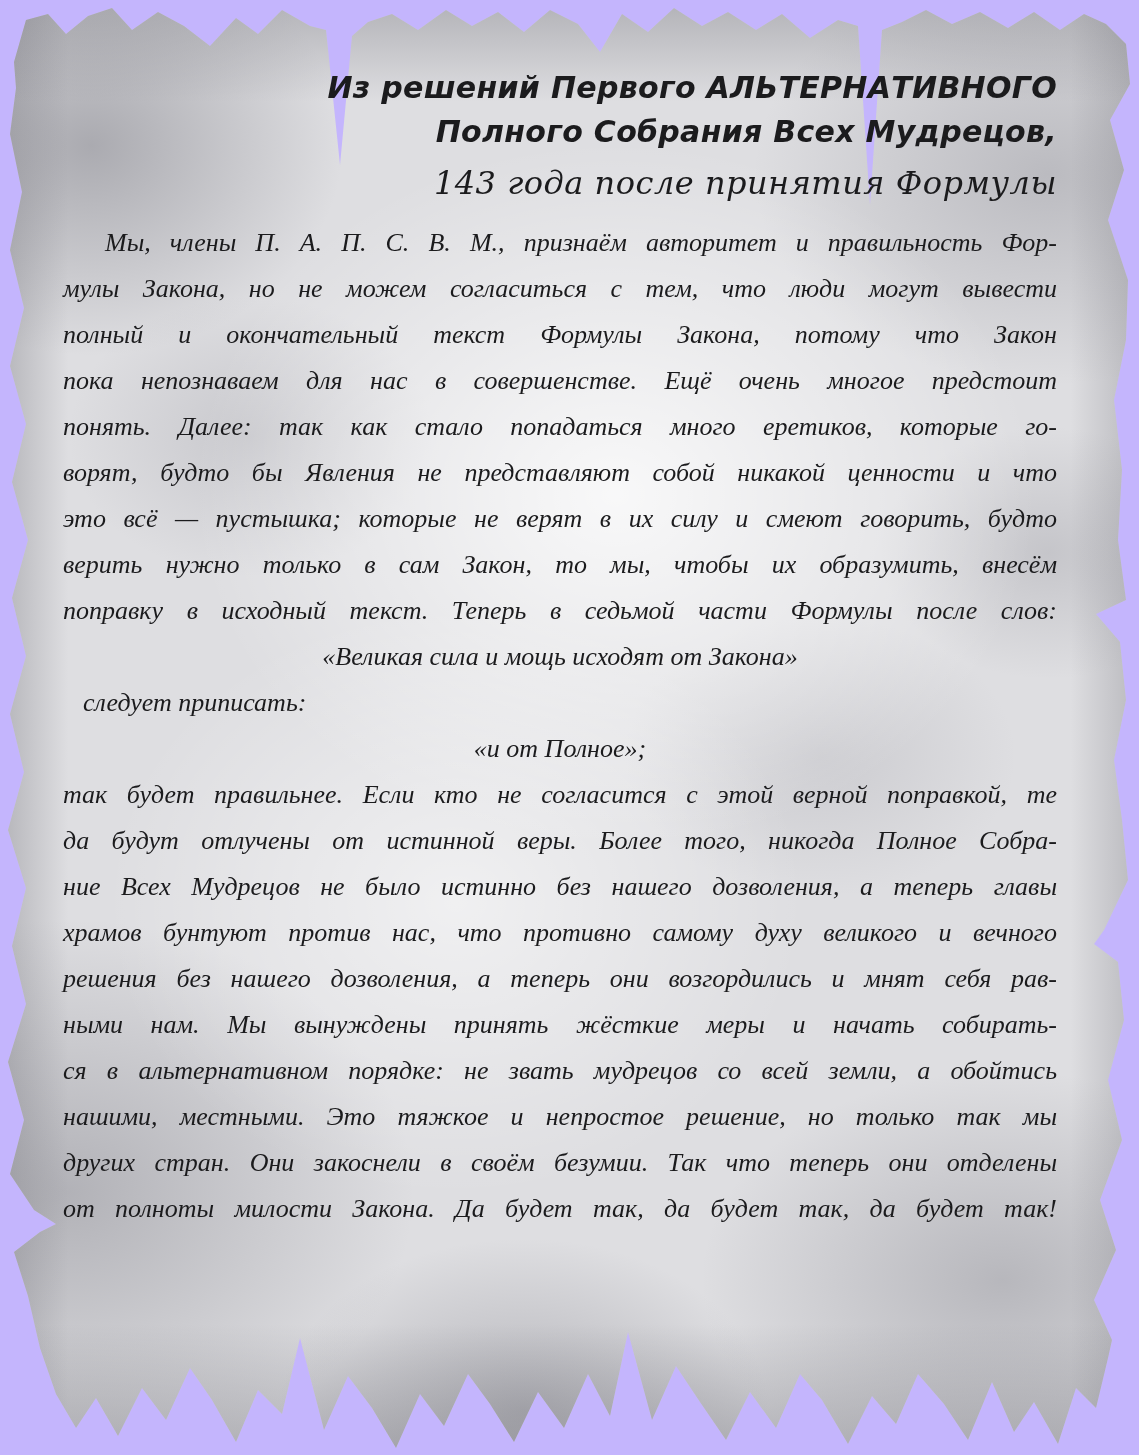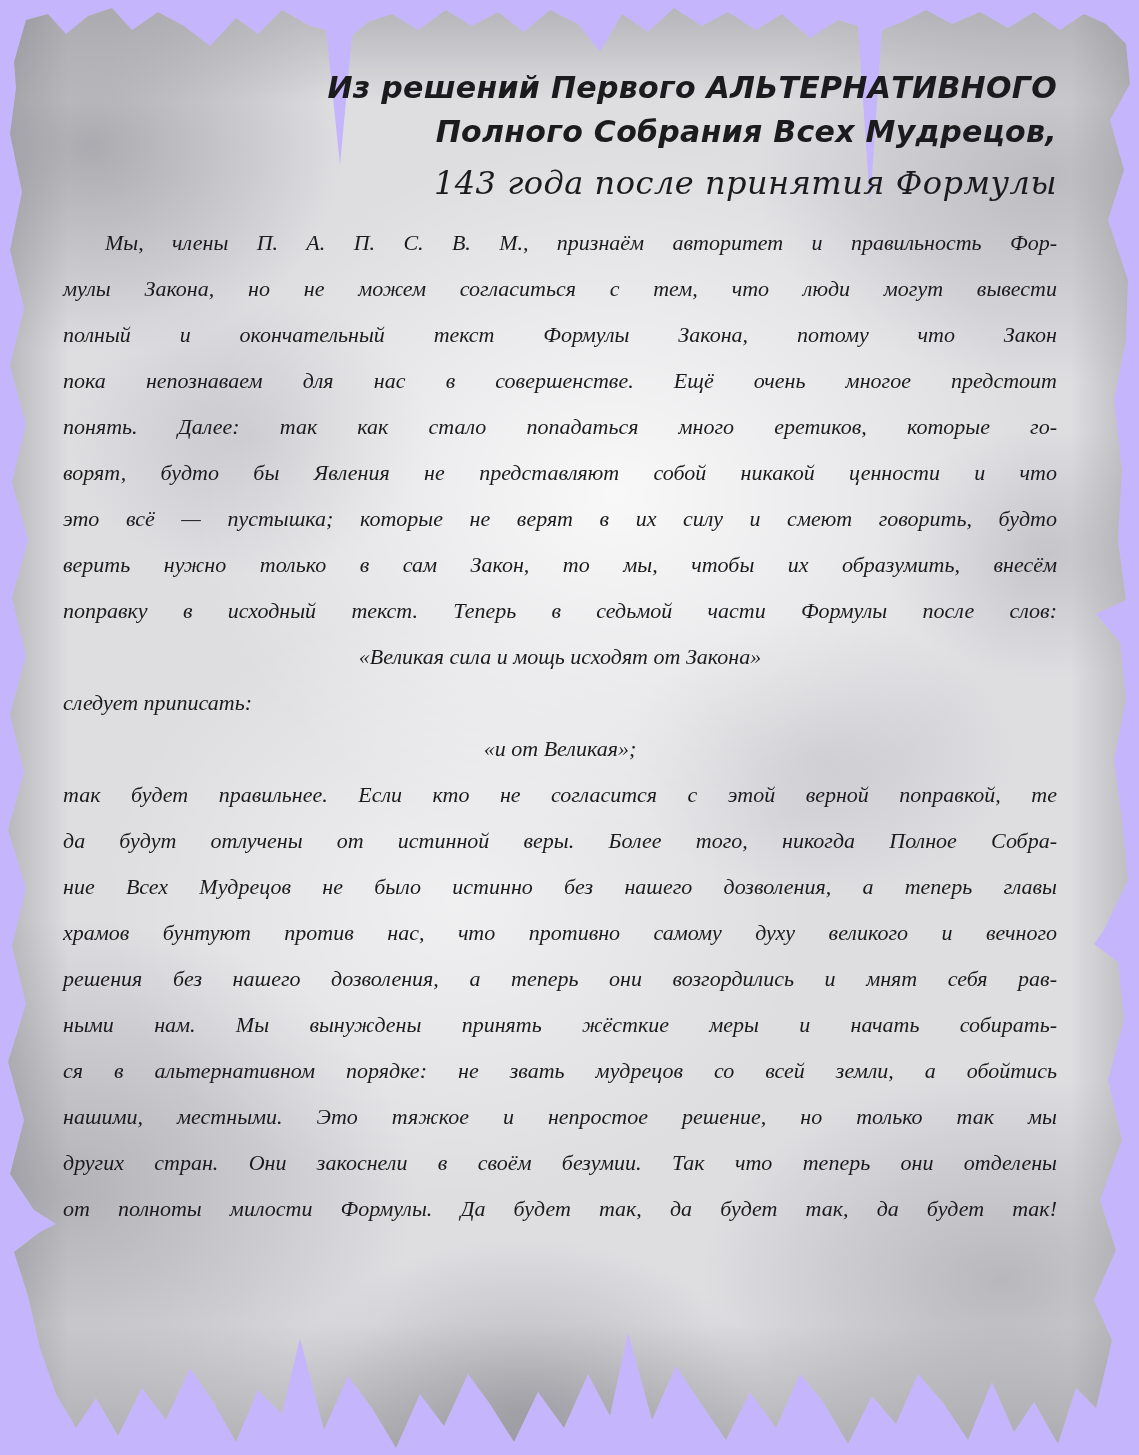--- a/index.html
+++ b/index.html
@@ -95,30 +95,30 @@
     font-weight: normal;
     font-size: 32px;
     line-height: 58px;
     text-align: right;
     letter-spacing: 0.5px;
   }
   .body-block {
     margin-top: 8px;
     font-family: "Liberation Serif", serif;
     font-style: italic;
-    font-size: 22px;
+    font-size: 26px;
   }
   .ln {
     line-height: 46px;
     height: 46px;
     white-space: nowrap;
   }
   .ln.justify { text-align: justify; text-align-last: justify; }
   .ln.center  { text-align: center;  text-align-last: center; }
-  .ln.left    { text-align: left;    text-align-last: left; }
+  .ln.left    { text-align: left;    text-align-last: left; margin-left: 20px; }
   .ln.indent  { text-indent: 42px; }
 </style>
 </head>
 <body>
 
 <div class="stage">
   <div class="paper"></div>
   <div class="content">
     <div class="header">
       <div class="hdr-line">Из решений Первого АЛЬТЕРНАТИВНОГО</div>
@@ -130,26 +130,26 @@
         <div class="ln justify">мулы Закона, но не можем согласиться с тем, что люди могут вывести</div>
         <div class="ln justify">полный и окончательный текст Формулы Закона, потому что Закон</div>
         <div class="ln justify">пока непознаваем для нас в совершенстве. Ещё очень многое предстоит</div>
         <div class="ln justify">понять. Далее: так как стало попадаться много еретиков, которые го-</div>
         <div class="ln justify">ворят, будто бы Явления не представляют собой никакой ценности и что</div>
         <div class="ln justify">это всё — пустышка; которые не верят в их силу и смеют говорить, будто</div>
         <div class="ln justify">верить нужно только в сам Закон, то мы, чтобы их образумить, внесём</div>
         <div class="ln justify">поправку в исходный текст. Теперь в седьмой части Формулы после слов:</div>
         <div class="ln center">«Великая сила и мощь исходят от Закона»</div>
         <div class="ln left">следует приписать:</div>
-        <div class="ln center">«и от Великая»;</div>
+        <div class="ln center">«и от Полное»;</div>
         <div class="ln justify">так будет правильнее. Если кто не согласится с этой верной поправкой, те</div>
         <div class="ln justify">да будут отлучены от истинной веры. Более того, никогда Полное Собра-</div>
         <div class="ln justify">ние Всех Мудрецов не было истинно без нашего дозволения, а теперь главы</div>
         <div class="ln justify">храмов бунтуют против нас, что противно самому духу великого и вечного</div>
         <div class="ln justify">решения без нашего дозволения, а теперь они возгордились и мнят себя рав-</div>
         <div class="ln justify">ными нам. Мы вынуждены принять жёсткие меры и начать собирать-</div>
         <div class="ln justify">ся в альтернативном порядке: не звать мудрецов со всей земли, а обойтись</div>
         <div class="ln justify">нашими, местными. Это тяжкое и непростое решение, но только так мы</div>
         <div class="ln justify">других стран. Они закоснели в своём безумии. Так что теперь они отделены</div>
-        <div class="ln justify">от полноты милости Формулы. Да будет так, да будет так, да будет так!</div>
+        <div class="ln justify">от полноты милости Закона. Да будет так, да будет так, да будет так!</div>
       </div>
   </div>
 </div>
 
 </body></html>

